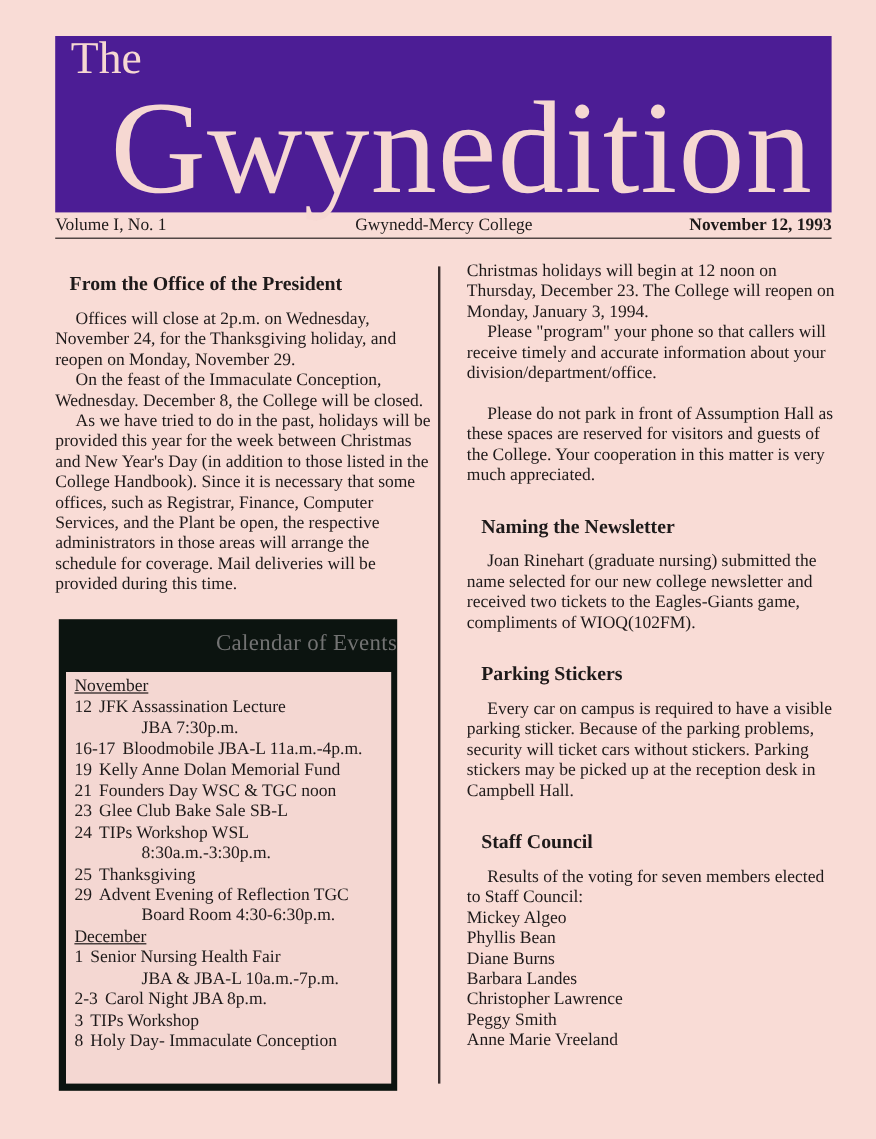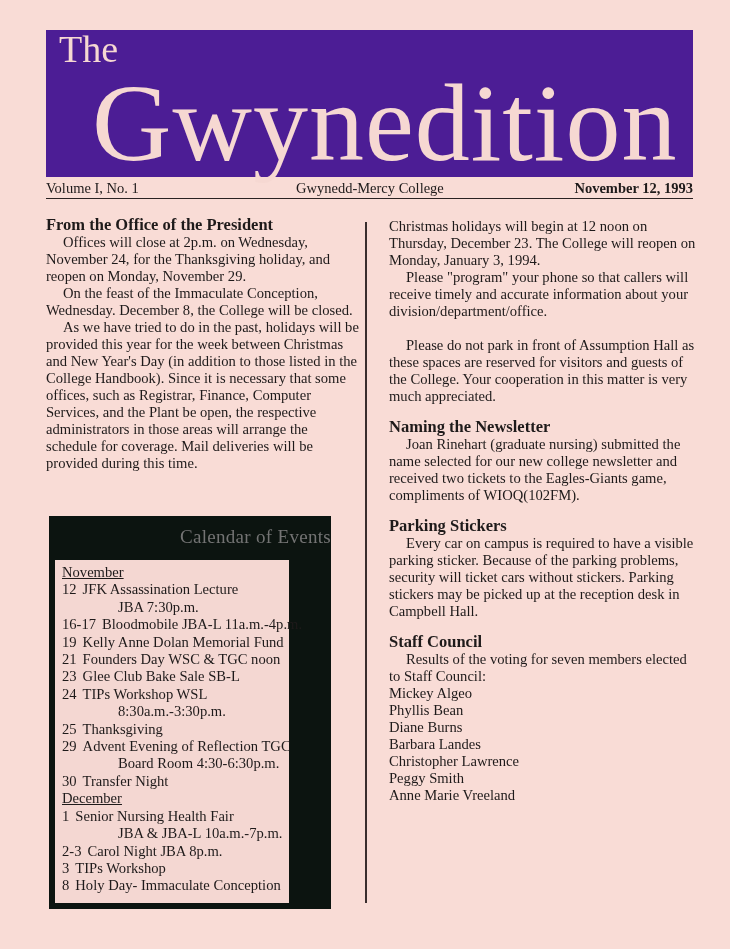--- a/index.html
+++ b/index.html
@@ -31,37 +31,37 @@
   .dateline .date { position: absolute; right: 0; top: 1px; font-weight: bold; }
 
   .col { position: absolute; font-size: 14.6px; line-height: 17px; }
   .col-left { left: 46px; top: 215px; width: 315px; }
   .col-right { left: 389px; top: 218px; width: 310px; }
   .divider {
     position: absolute; left: 365px; top: 222px; width: 2px; height: 681px;
     background: #3a2e2e;
   }
   h2 {
-    margin: 0; font-size: 16.5px; font-weight: bold; line-height: 19px;
+    margin: 12px; font-size: 16.5px; font-weight: bold; line-height: 19px;
   }
   p { margin: 0; }
   p.ind { text-indent: 17px; }
   .gap { height: 17px; }
   .gap-s { height: 12px; }
 
   .calendar {
     position: absolute; left: 49px; top: 516px; width: 282px; height: 393px;
     background: #0c1410;
   }
   .cal-title {
     position: absolute; left: 0; top: 10px; width: 100%; text-align: right;
     font-size: 19px; color: #737373; letter-spacing: 0.3px;
   }
   .cal-inner {
-    position: absolute; left: 6px; top: 44px; width: 234px; height: 343px;
+    position: absolute; left: 6px; top: 44px; width: 271px; height: 343px;
     background: #f4d7d2;
     font-family: Liberation Serif, serif;
   }
   .cal-list {
     position: absolute; left: 7px; top: 4px; right: 2px;
     font-size: 14.6px; line-height: 17.4px;
   }
   .cal-month { text-decoration: underline; }
   .cal-row { white-space: nowrap; }
   .cal-row .d { display: inline-block; margin-right: 6px; }
@@ -106,21 +106,20 @@
       <div class="cal-row"><span class="d">23</span><span>Glee Club Bake Sale SB-L</span></div>
 
       <div class="cal-row"><span class="d">24</span><span>TIPs Workshop WSL</span></div>
       <div class="cal-cont">8:30a.m.-3:30p.m.</div>
 
       <div class="cal-row"><span class="d">25</span><span>Thanksgiving</span></div>
 
       <div class="cal-row"><span class="d">29</span><span>Advent Evening of Reflection TGC</span></div>
       <div class="cal-cont">Board Room 4:30-6:30p.m.</div>
 
-      <div class="cal-row"><span class="d">30</span><span>Transfer Night</span></div>
 
       <div class="cal-month">December</div>
 
       <div class="cal-row"><span class="d">1</span><span>Senior Nursing Health Fair</span></div>
       <div class="cal-cont">JBA &amp; JBA-L 10a.m.-7p.m.</div>
 
       <div class="cal-row"><span class="d">2-3</span><span>Carol Night JBA 8p.m.</span></div>
 
       <div class="cal-row"><span class="d">3</span><span>TIPs Workshop</span></div>
 

